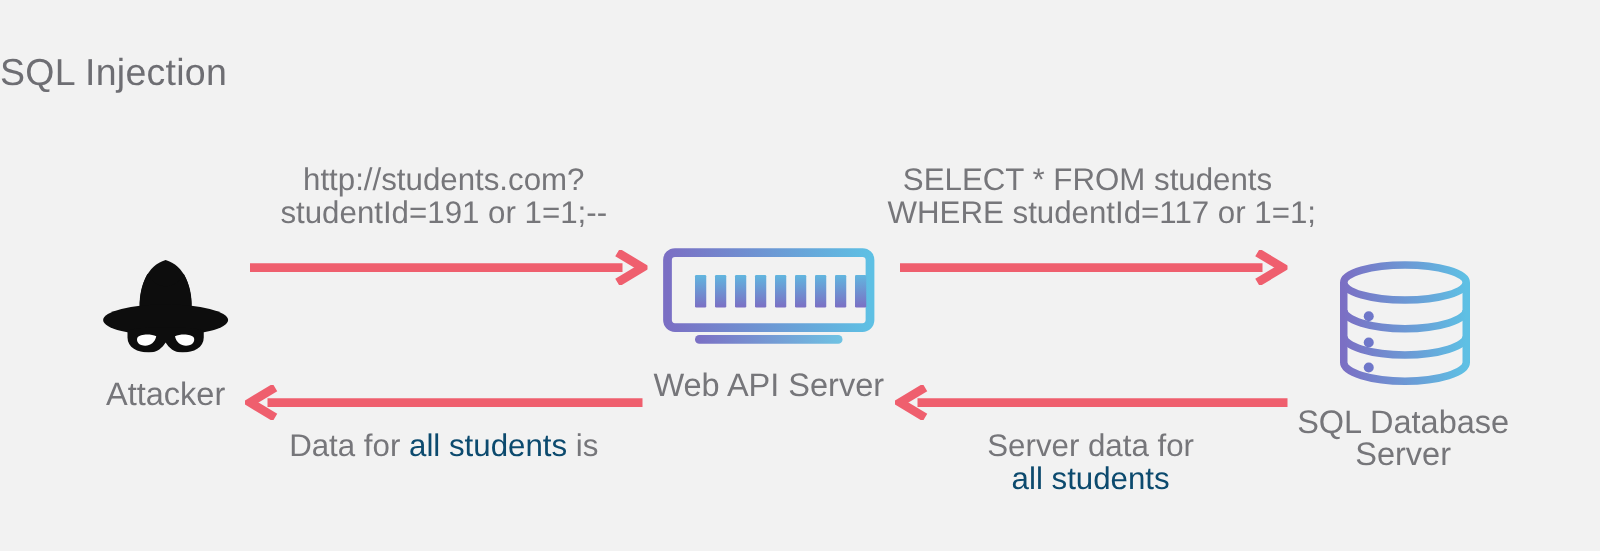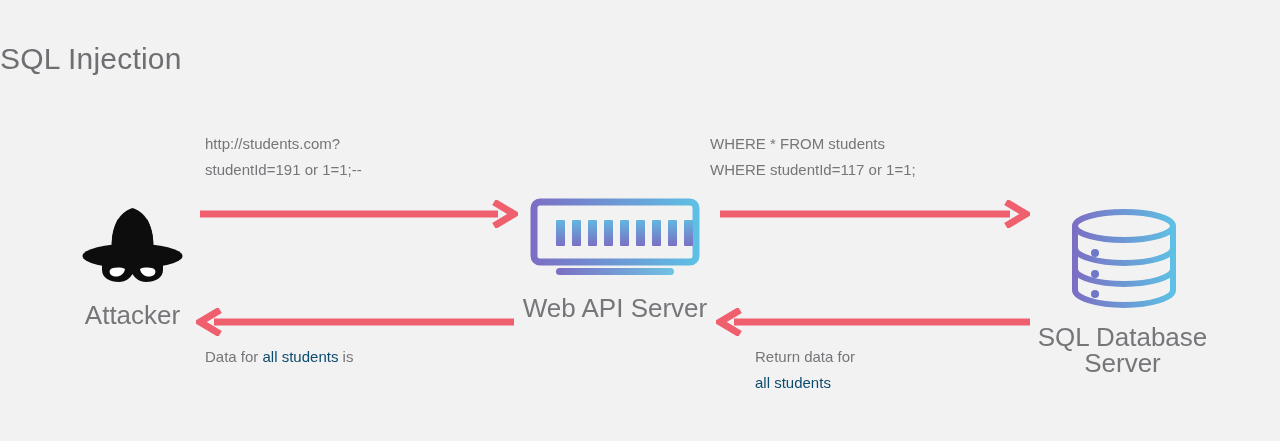--- a/index.html
+++ b/index.html
@@ -28,21 +28,22 @@
     width: 1280px;
     font-size: 30px;
     font-weight: 400;
     color: #6e6e73;
     letter-spacing: 0.2px;
   }
 
   
   .edge-label {
     position: absolute;
-    font-size: 15px;
+    text-align: center;
+    font-size: 25px;
     line-height: 26px;
     color: #76767a;
     white-space: nowrap;
   }
   .node-label {
     position: absolute;
     text-align: center;
     font-size: 26px;
     line-height: 26px;
     color: #76767a;
@@ -81,30 +82,30 @@
 <div class="canvas">
 
   <div class="title">SQL Injection</div>
 
   <div class="edge-label" id="label-request">
     <div>http://students.com?</div>
     <div>studentId=191 or 1=1;--</div>
   </div>
 
   <div class="edge-label" id="label-query">
-    <div>WHERE * FROM students</div>
+    <div>SELECT * FROM students</div>
     <div>WHERE studentId=117 or 1=1;</div>
   </div>
 
   <div class="edge-label" id="label-response">
     <div><span>Data for </span><span class="hl">all students</span><span> is</span></div>
   </div>
 
   <div class="edge-label" id="label-dbreturn">
-    <div>Return data for</div>
+    <div>Server data for</div>
     <div class="hl">all students</div>
   </div>
 
   <svg class="arrow" id="arrow-request" style="left:198px; top:200px;" width="320" height="28" viewBox="0 0 320 28">
     <line x1="2" y1="14" x2="300" y2="14" stroke="#ef5f6e" stroke-width="7" stroke-linecap="butt"></line>
     <polyline points="296,2 316,14 296,26" fill="none" stroke="#ef5f6e" stroke-width="7" stroke-linejoin="miter" stroke-linecap="butt"></polyline>
   </svg>
 
   <svg class="arrow" id="arrow-query" style="left:718px; top:200px;" width="312" height="28" viewBox="0 0 312 28">
     <line x1="2" y1="14" x2="292" y2="14" stroke="#ef5f6e" stroke-width="7" stroke-linecap="butt"></line>

